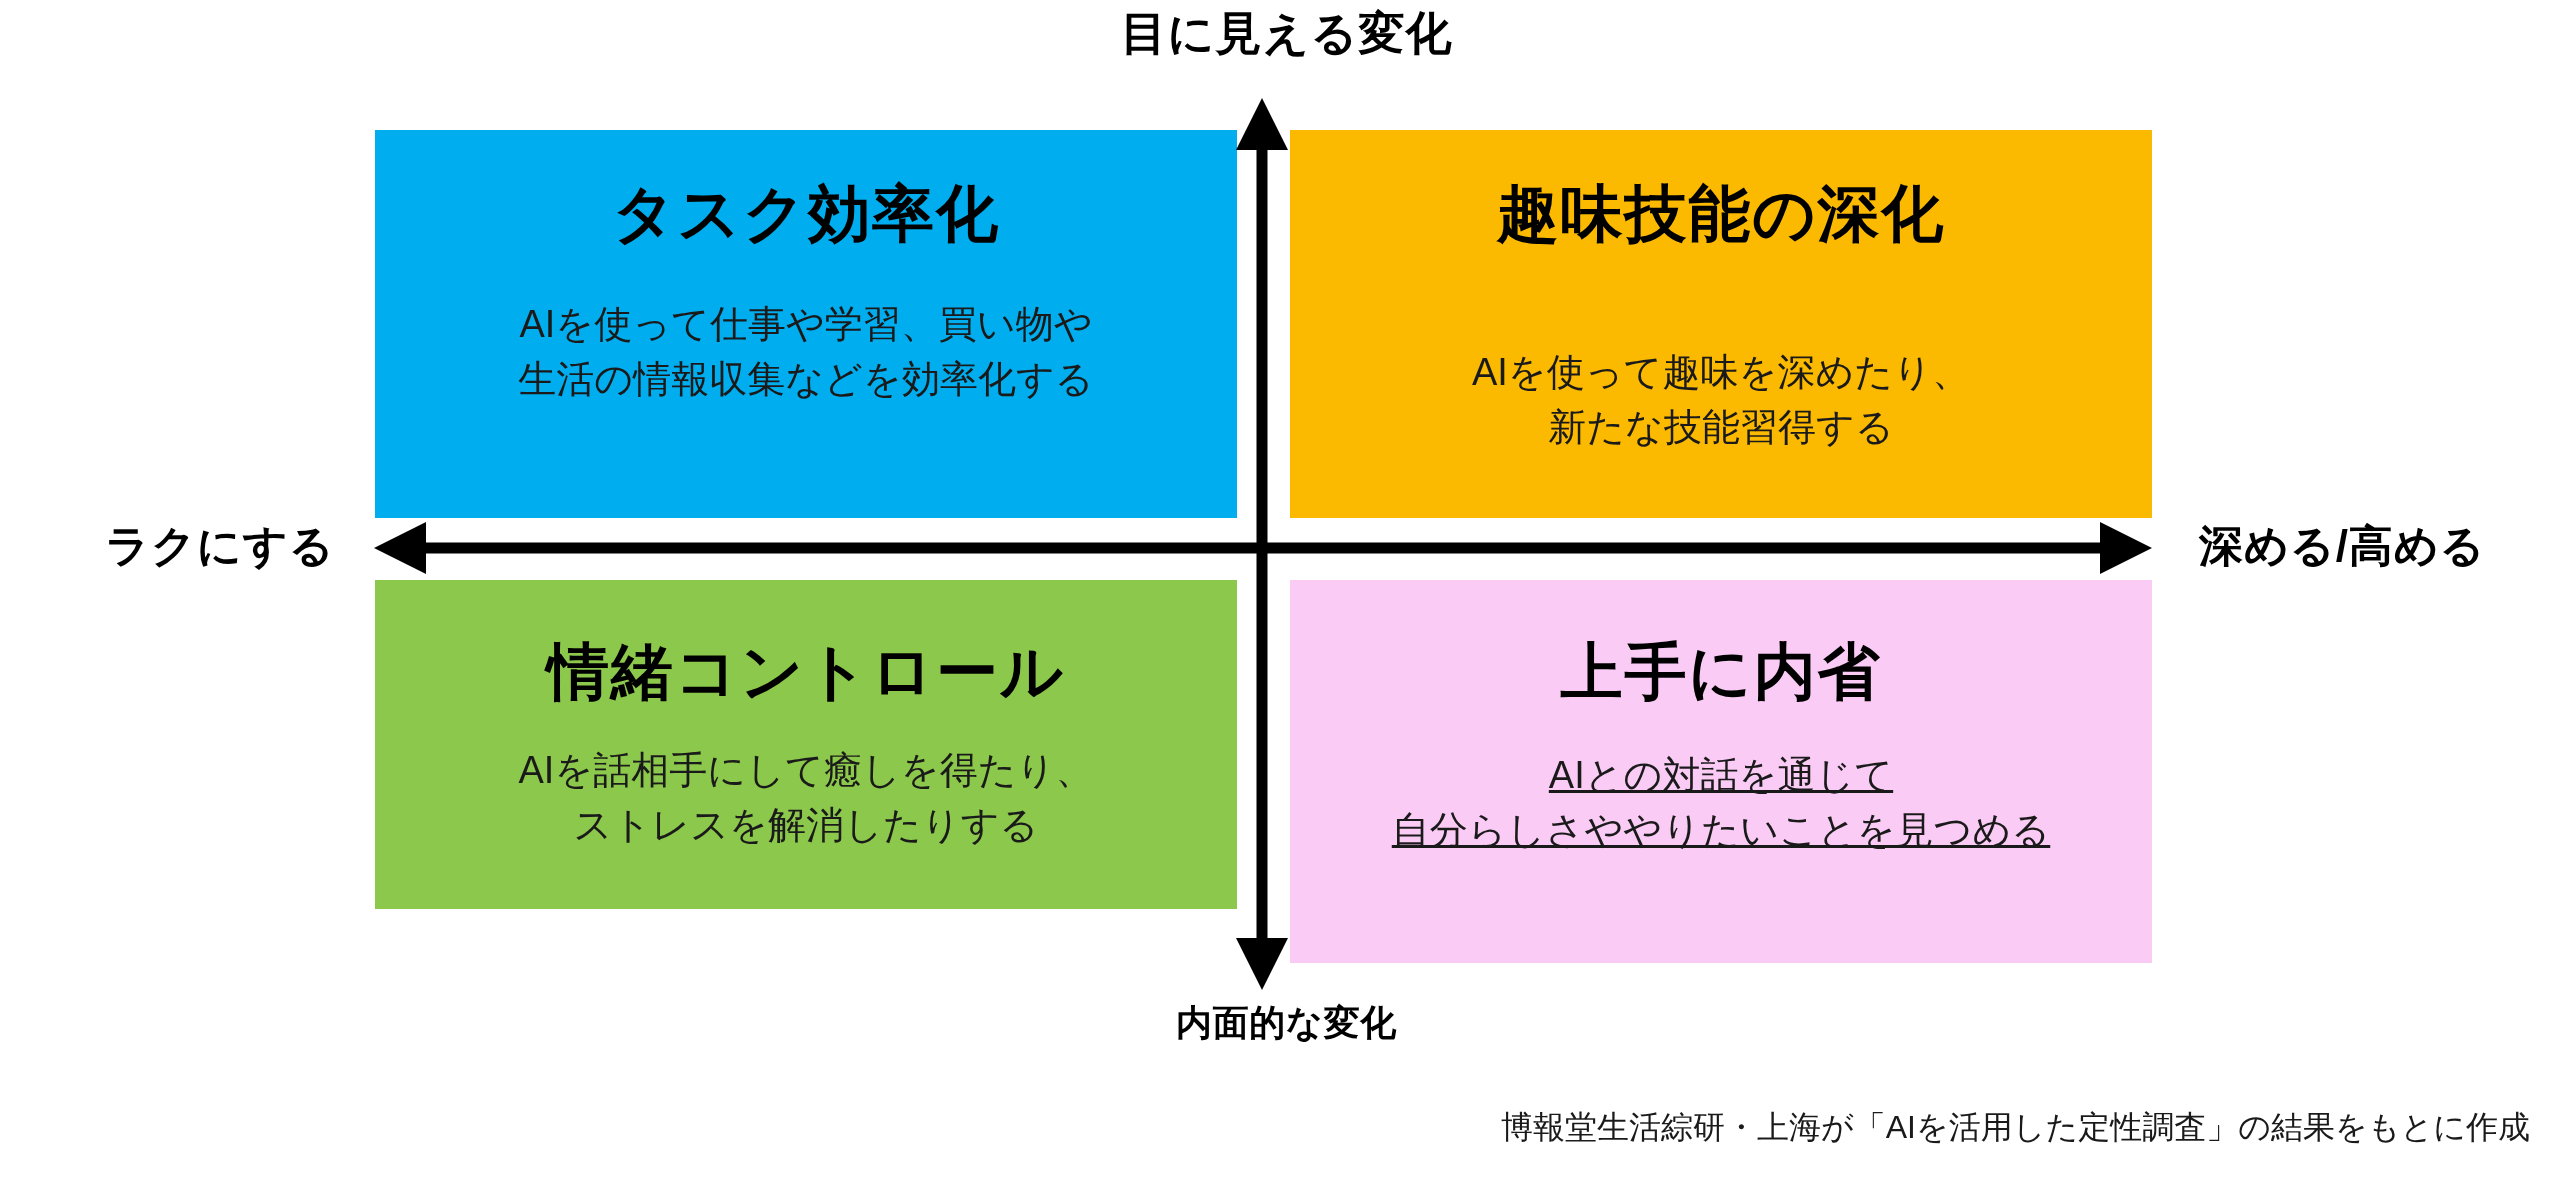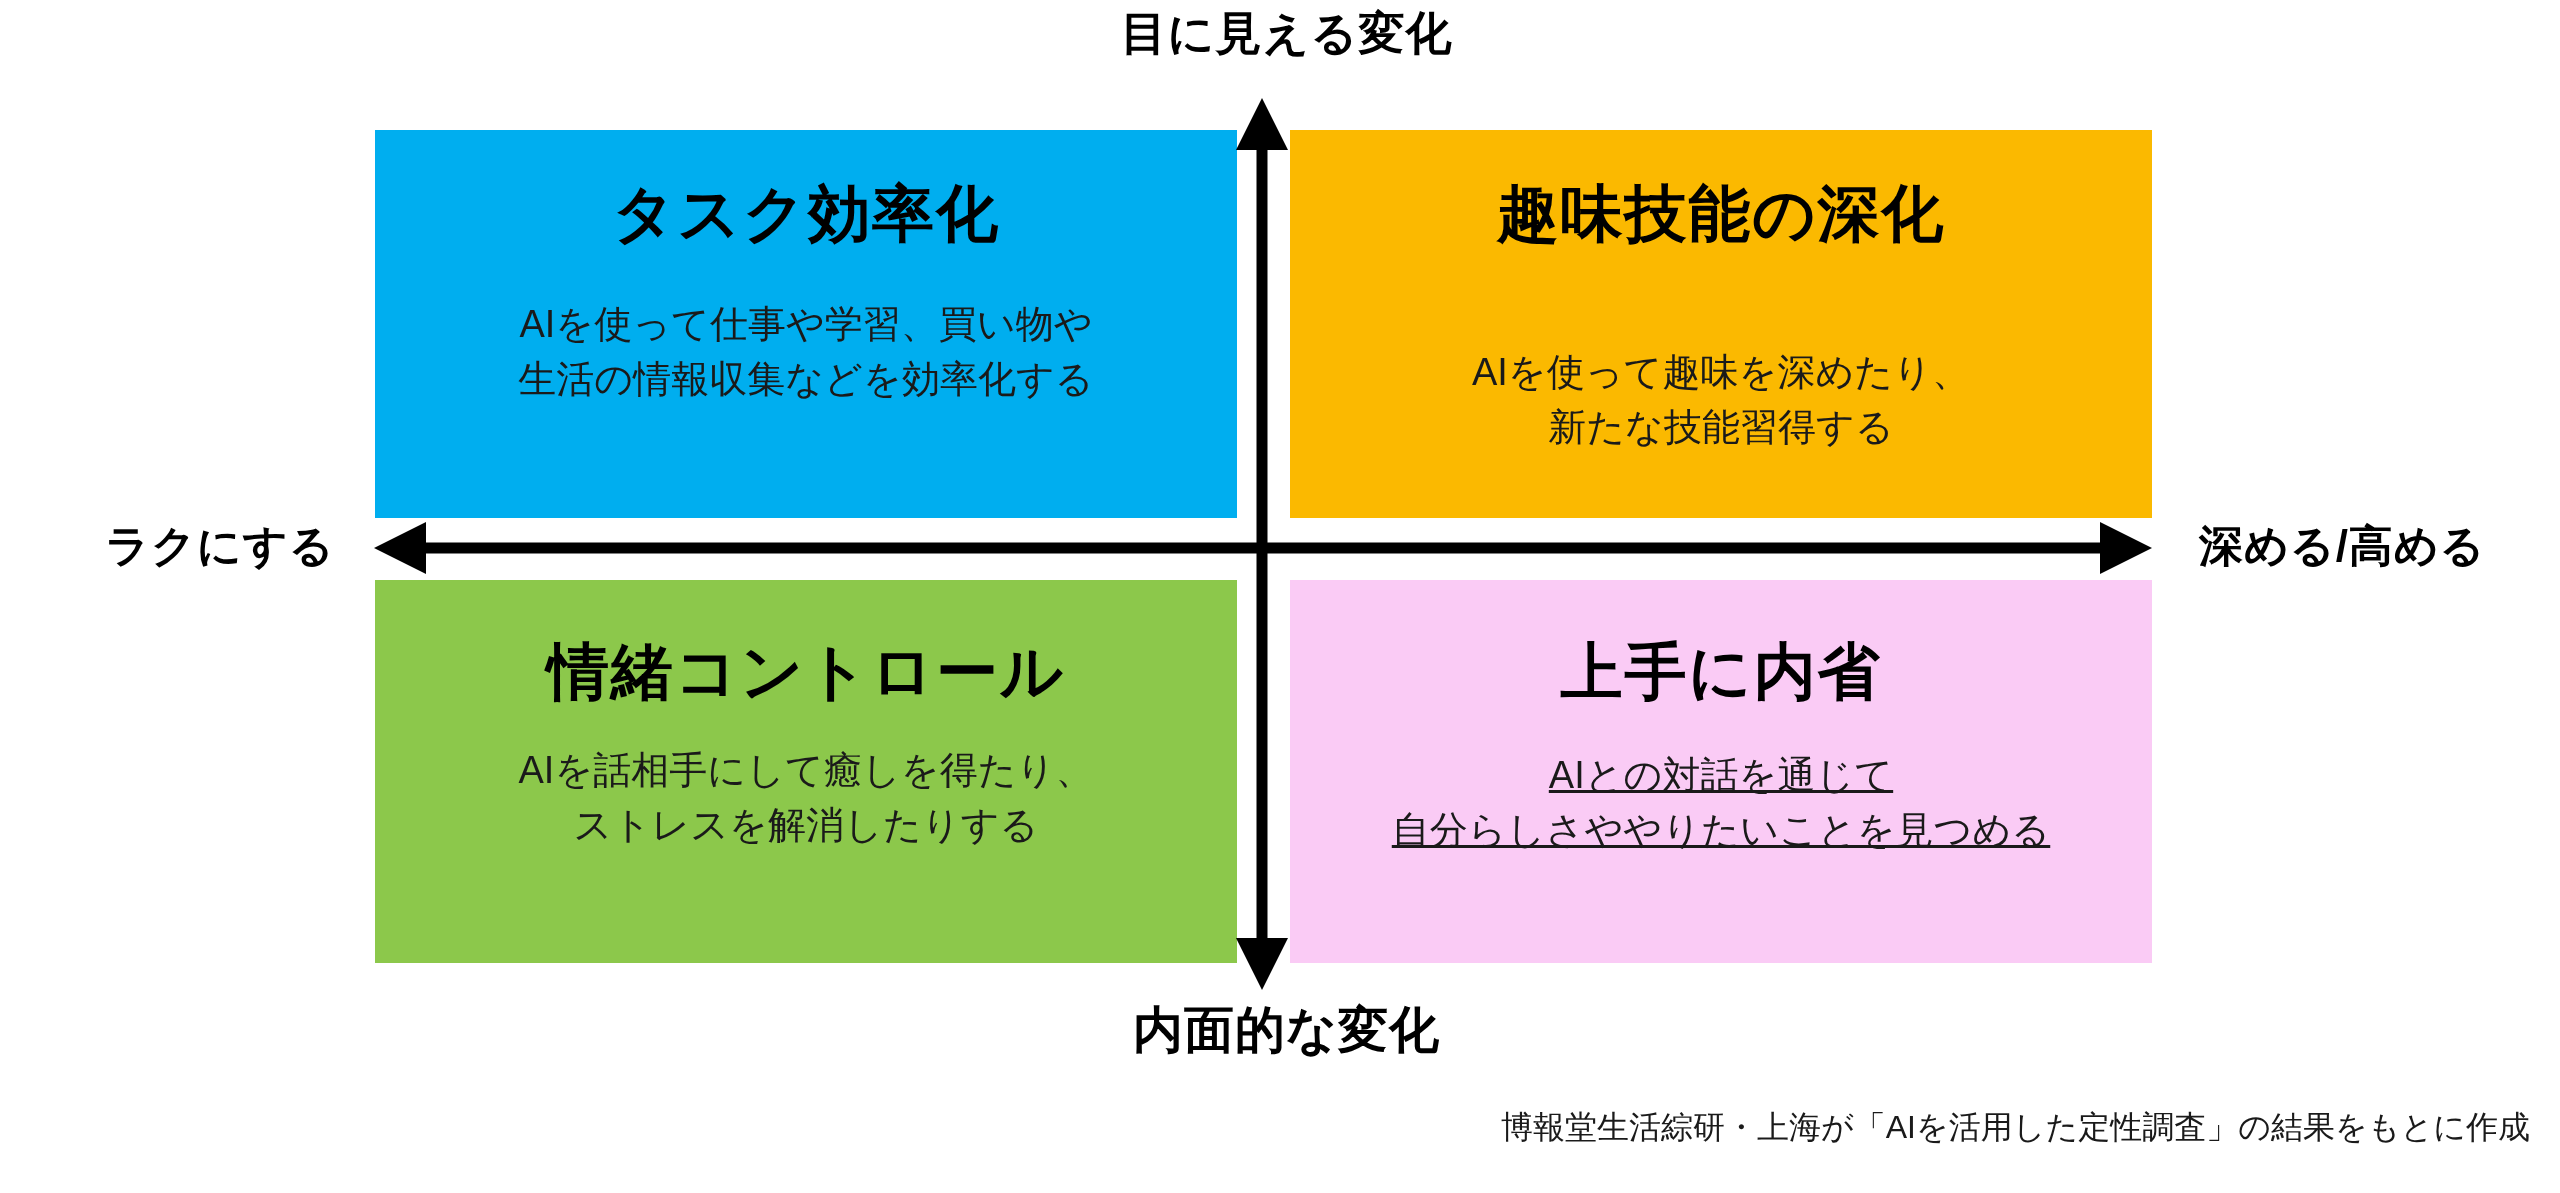--- a/index.html
+++ b/index.html
@@ -35,21 +35,21 @@
     top: 8px;
     text-align: center;
     font-size: 46px;
     line-height: 1.1;
   }
   #label-bottom {
     left: 0;
     right: 0;
     top: 1003px;
     text-align: center;
-    font-size: 50px;
+    font-size: 36px;
     line-height: 1.1;
   }
   #label-left {
     left: 92px;
     top: 522px;
     font-size: 44px;
     line-height: 1.1;
   }
   #label-right {
     left: 2186px;
@@ -102,21 +102,21 @@
 
   #quad-tr {
     left: 1290px; top: 130px;  width: 862px;  height: 388px;
     background: #FBB900;
     gap: 48px;
   }
   #quad-tr .quad-title { margin-top: 48px; }
   #quad-tr .quad-body  { margin-top: 48px; }
 
   #quad-bl {
-    left: 375px;  top: 580px;  width: 862px;  height: 383px;
+    left: 375px;  top: 580px;  width: 862px;  height: 329px;
     background: #8CC84B;
   }
   #quad-bl .quad-title { margin-top: 56px; }
   #quad-bl .quad-body  { margin-top: 36px; }
 
   #quad-br {
     left: 1290px; top: 580px;  width: 862px;  height: 383px;
     background: #FACBF5;
   }
   #quad-br .quad-title { margin-top: 56px; }

